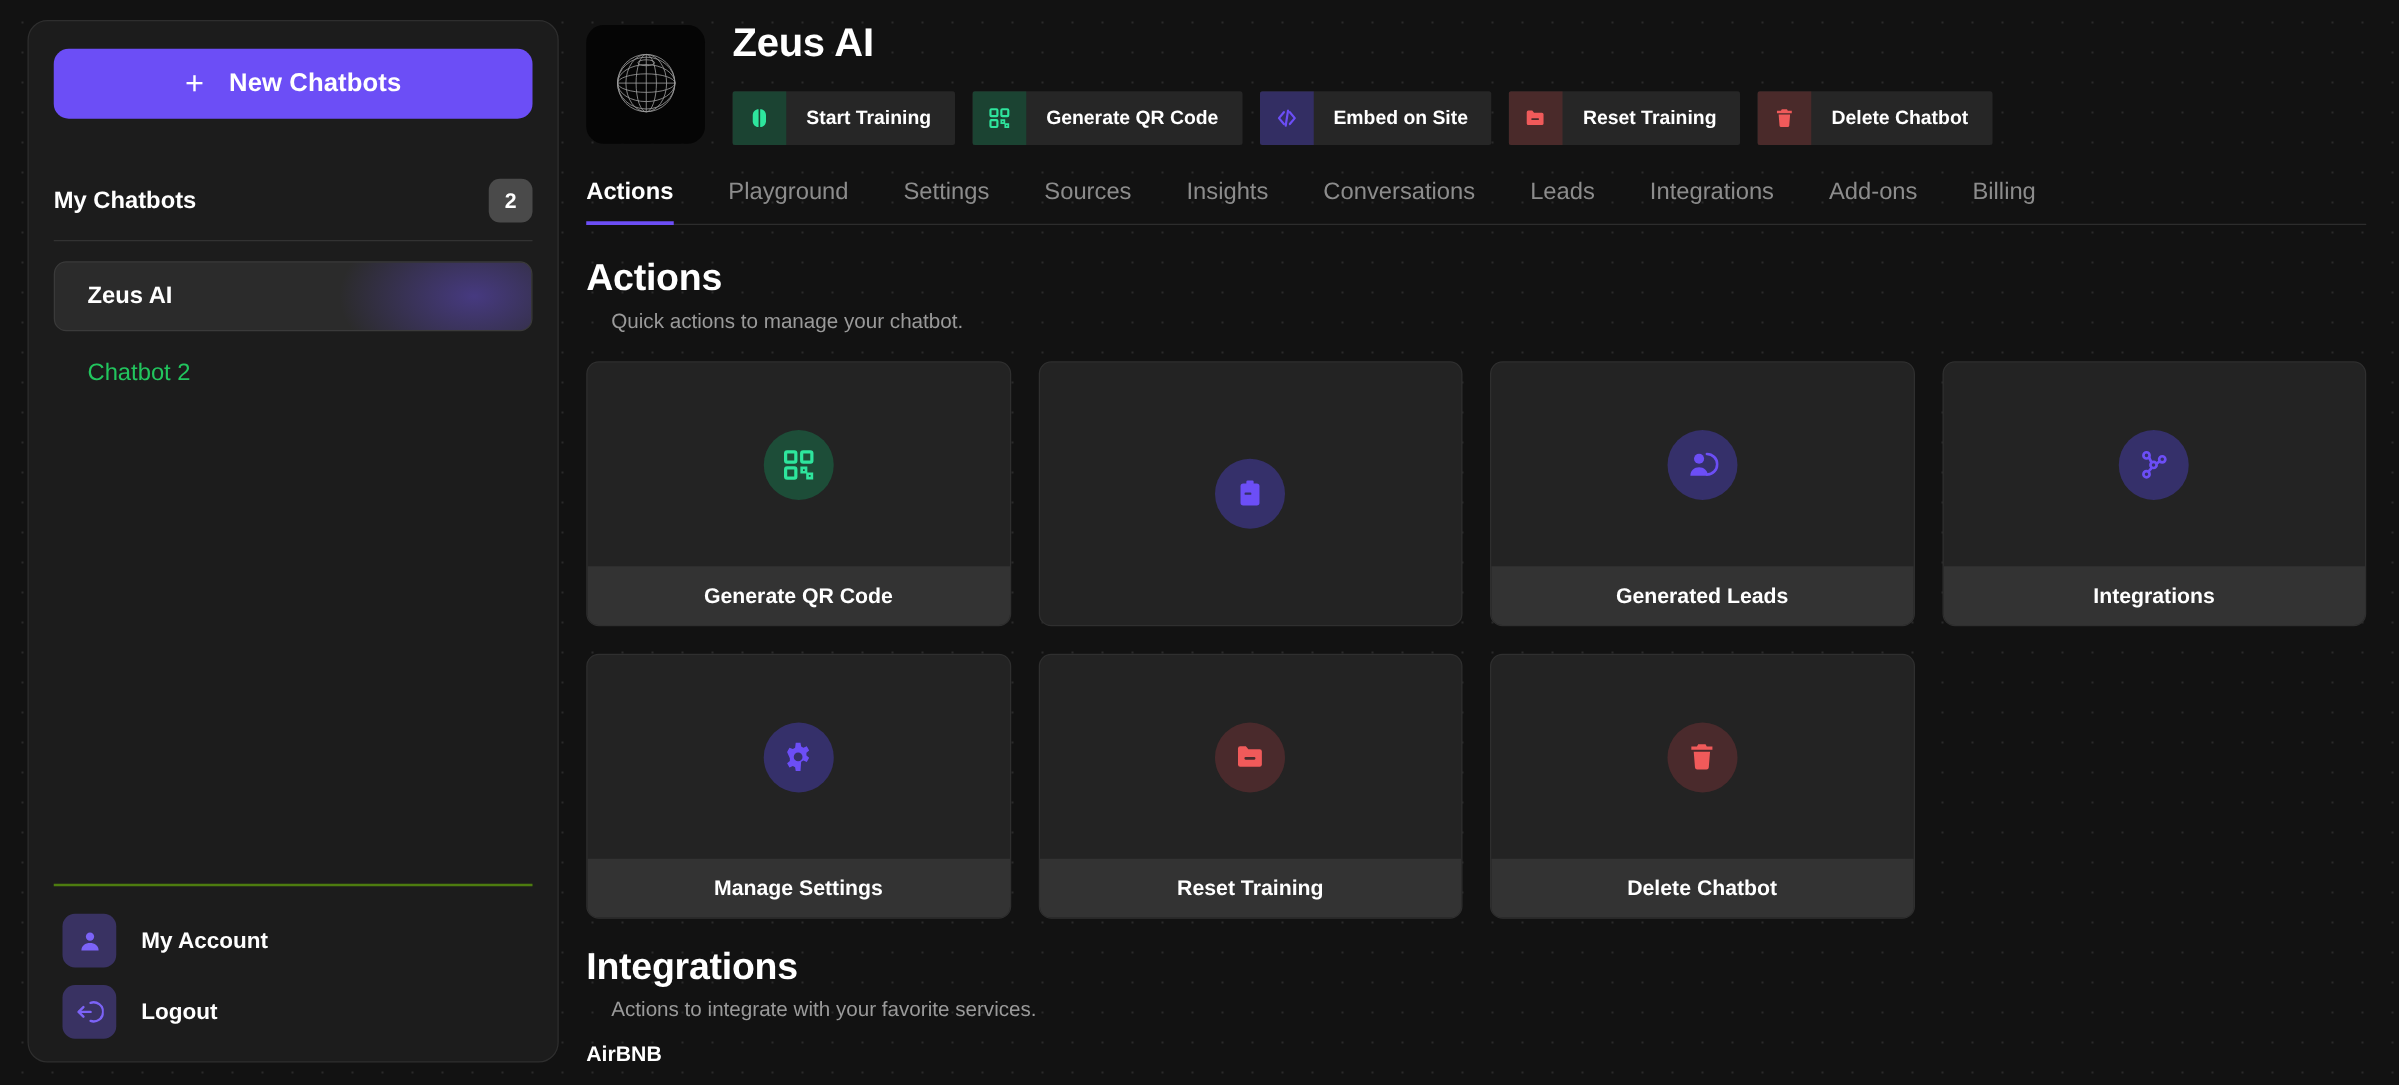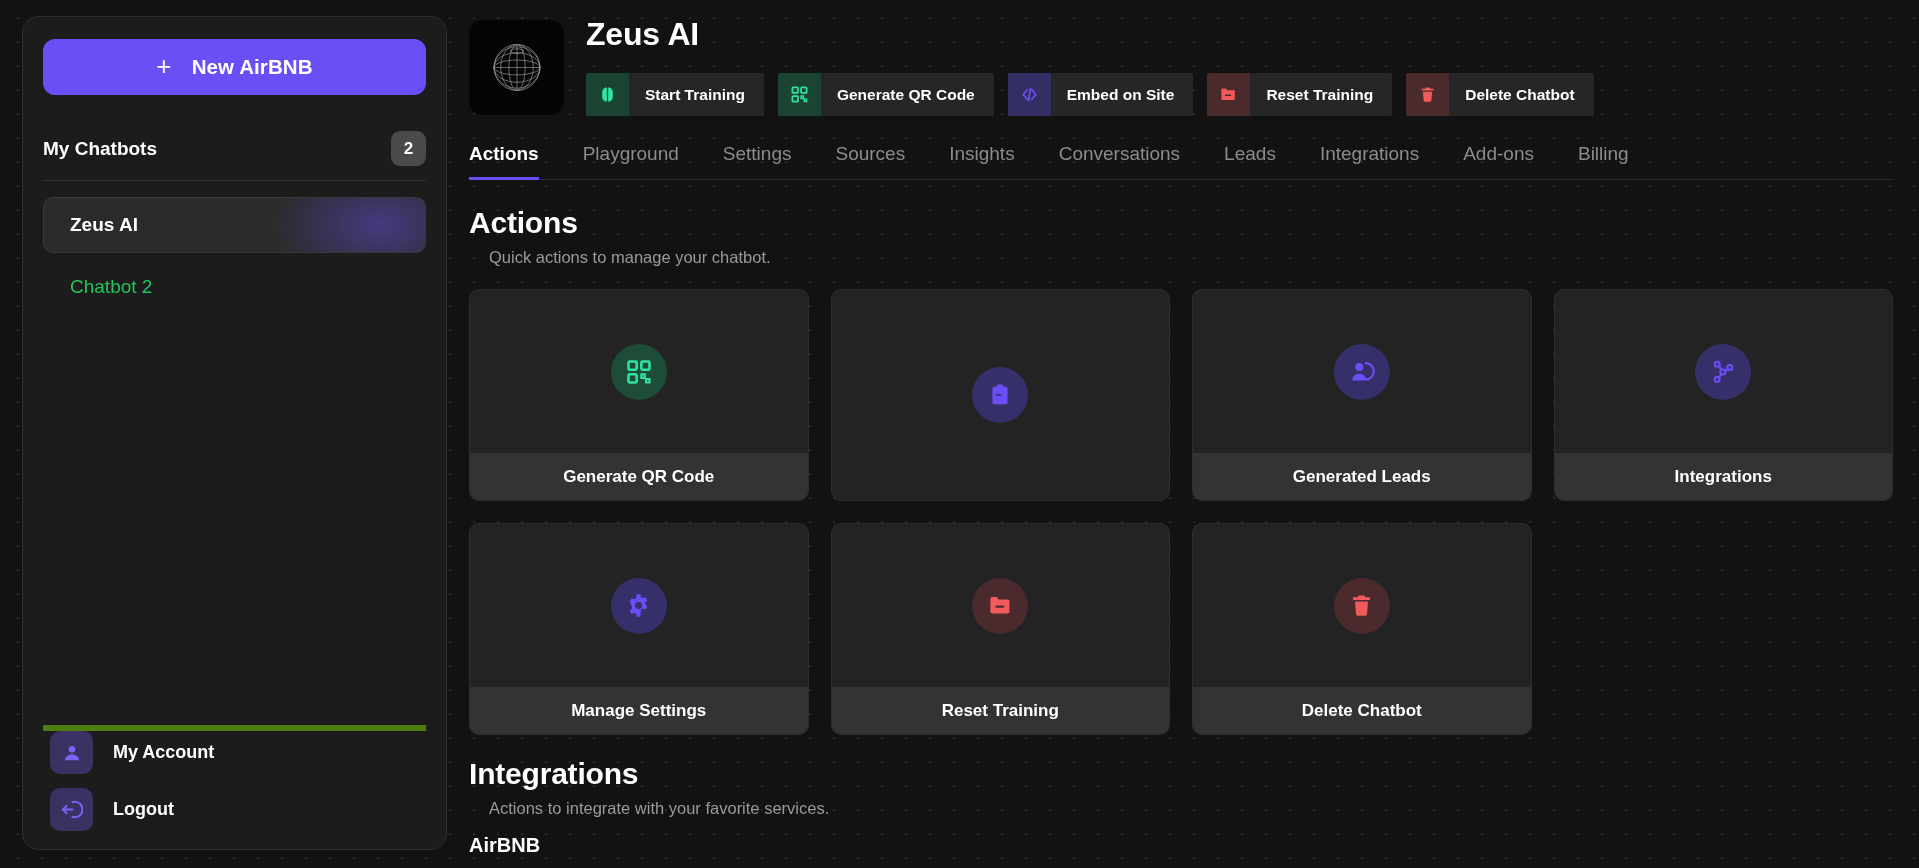--- a/index.html
+++ b/index.html
@@ -40,21 +40,21 @@
     font-weight:700;
     display:flex;
     align-items:center;
     justify-content:center;
     gap:20px;
     cursor:pointer;
     letter-spacing:.1px;
   }
   .plus-glyph{ font-size:26px; font-weight:400; line-height:1; position:relative; top:-1px;}
   .chatbots-head{
-    margin-top:36px;
+    margin-top:48px;
     display:flex;
     align-items:center;
     justify-content:space-between;
     padding-bottom:14px;
     border-bottom:1px solid #323232;
   }
   .chatbots-head .title{ font-size:19px; font-weight:700; color:#fff; }
   .count-badge{
     background:#4a4a4a;
     color:#fff;
@@ -82,21 +82,22 @@
   .bot-item.active{
     background:
       radial-gradient(ellipse 150px 90px at 88% 50%, rgba(108,78,246,0.42), rgba(108,78,246,0.0) 72%),
       #2b2b2b;
     border:1px solid #3a3a3a;
     color:#ffffff;
     font-weight:700;
   }
   .sidebar-spacer{ flex:1 1 auto; }
   .sidebar-footer{
-    border-top:6px solid #4d7c0f;
+    border-top:2px solid #4d7c0f;
+    padding-top:22px;
     display:flex;
     flex-direction:column;
     gap:14px;
   }
   .footer-item{
     display:flex;
     align-items:center;
     gap:20px;
     cursor:pointer;
     padding-left:7px;
@@ -213,34 +214,34 @@
   .act-card .foot{
     background:#333333;
     height:47px;
     display:flex; align-items:center; justify-content:center;
     font-size:17px;
     font-weight:700;
     color:#ffffff;
   }
   .integrations-block{ margin-top:22px; }
   .integration-name{
-    font-size:20px;
+    font-size:17px;
     font-weight:700;
     color:#ffffff;
     margin-top:16px;
   }
 </style>
 </head>
 <body>
 
 <aside class="sidebar">
 
   <button class="new-chatbot-btn">
     <span class="plus-glyph">+</span>
-    <span>New AirBNB</span>
+    <span>New Chatbots</span>
   </button>
 
   <div class="chatbots-head">
     <span class="title">My Chatbots</span>
     <span class="count-badge">2</span>
   </div>
 
   <div class="bot-list">
     <div class="bot-item active">
       <span>Zeus AI</span>

